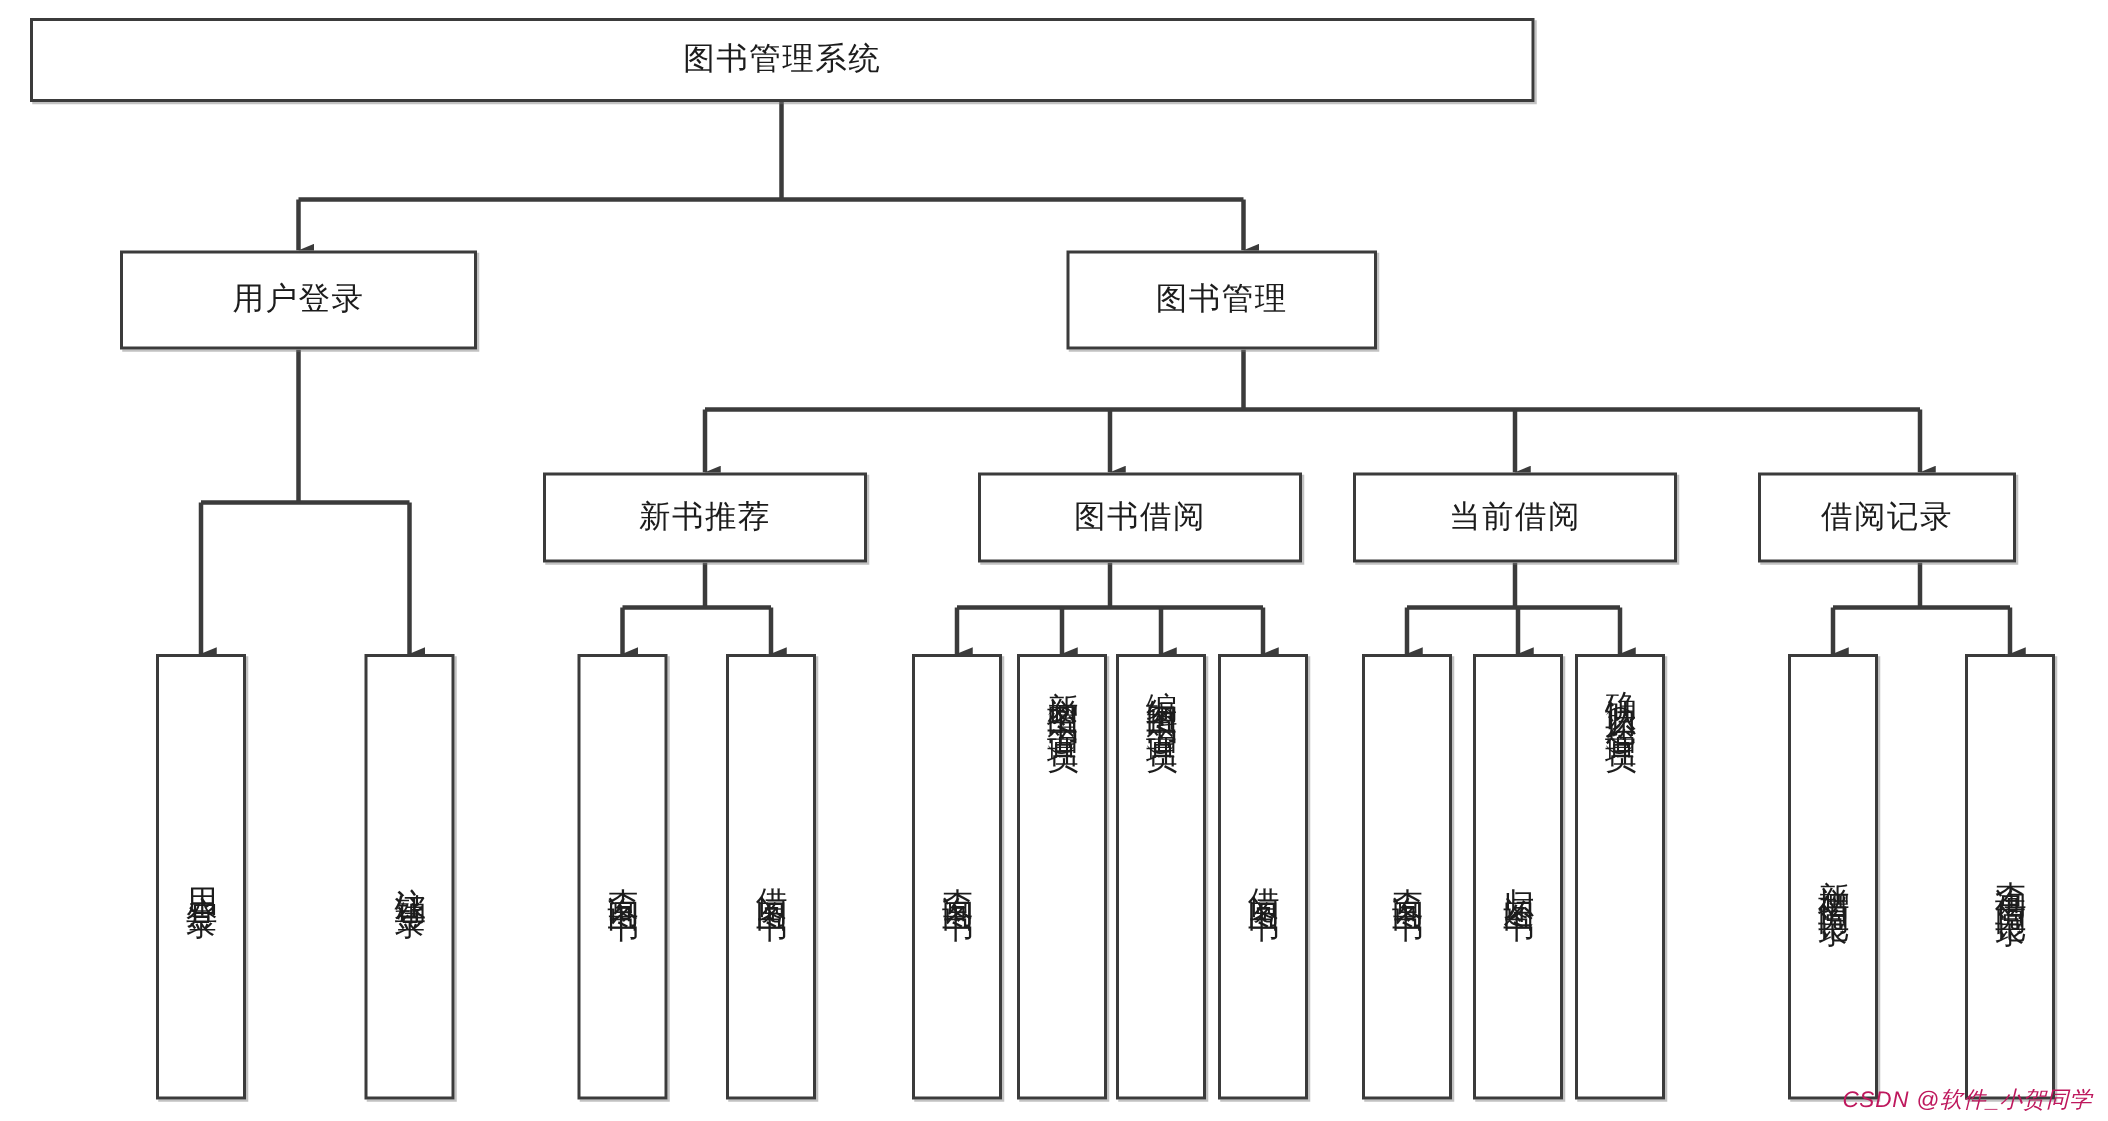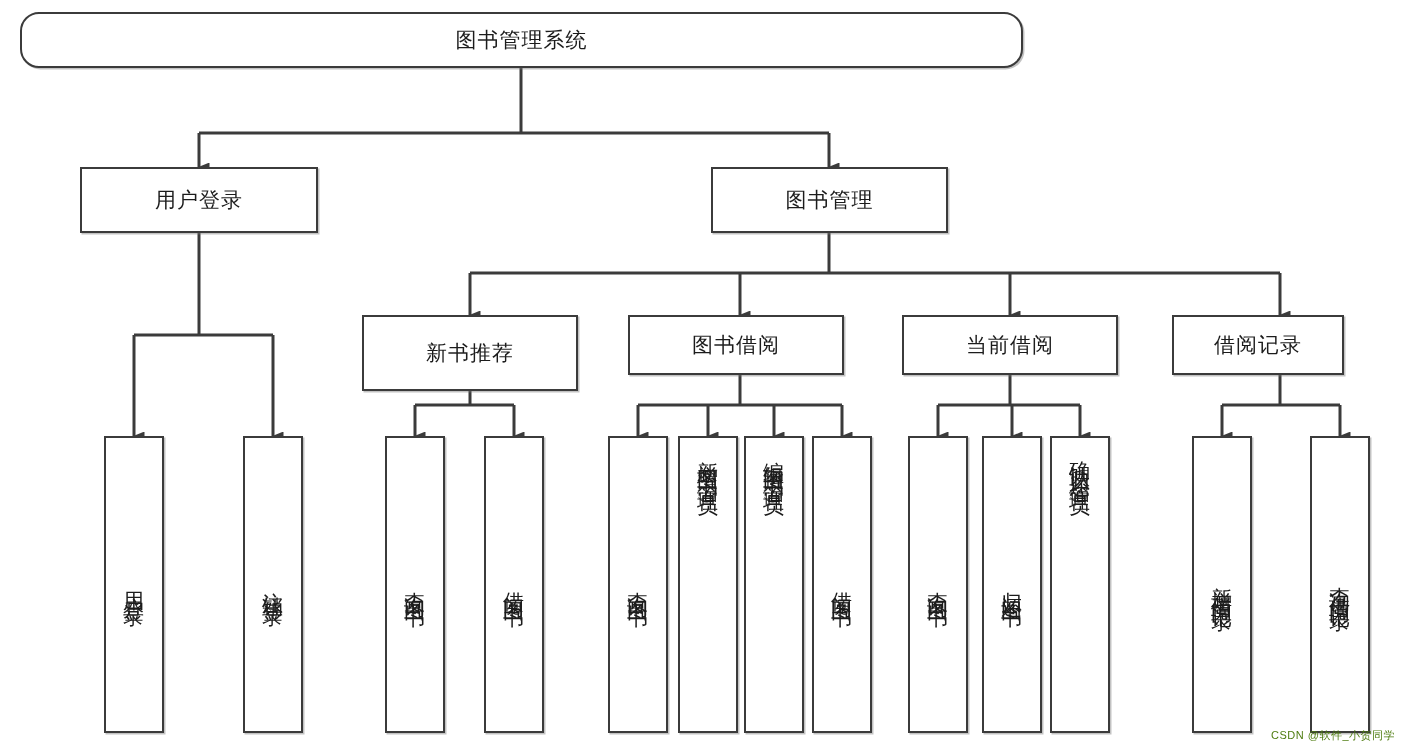--- a/index.html
+++ b/index.html
@@ -41,25 +41,26 @@
     font-size:21px;
     white-space:nowrap;
     line-height:1;
   }
   .leaf-box.leaf-center{align-items:center;}
   .leaf-box.leaf-top{align-items:flex-start;padding-top:6px;}
   #watermark{
     position:absolute;
     right:10px;
     bottom:4px;
-    font-size:11px;
-    color:#4d7c0f;
+    font-size:15px;
+    color:#be185d;
     letter-spacing:.5px;
     white-space:nowrap;
     pointer-events:none;
+    font-style:italic;
   }
 </style>
 </head>
 <body>
 
 <div id="diagram-root">
 
   <svg id="tree-svg" viewBox="0 0 1405 747" xmlns="http://www.w3.org/2000/svg">
     <defs>
       <marker id="arrowhead" markerWidth="9" markerHeight="11" refX="4.5" refY="10.5" orient="auto" markerUnits="userSpaceOnUse">
@@ -97,33 +98,33 @@
         <line x1="1012" y1="405" x2="1012" y2="436" marker-end="url(#arrowhead)"></line>
         <line x1="1080" y1="405" x2="1080" y2="436" marker-end="url(#arrowhead)"></line>
         <line x1="1280" y1="375" x2="1280" y2="405"></line>
         <line x1="1222" y1="405" x2="1340" y2="405"></line>
         <line x1="1222" y1="405" x2="1222" y2="436" marker-end="url(#arrowhead)"></line>
         <line x1="1340" y1="405" x2="1340" y2="436" marker-end="url(#arrowhead)"></line>
       </g>
   </svg>
 
   <div id="nodes-layer">
-      <div class="node-box" style="left: 20px; top: 12px; width: 1003px; height: 56px; border-radius: 19px;">
+      <div class="node-box" style="left: 20px; top: 12px; width: 1003px; height: 56px;">
         <span class="node-label">图书管理系统</span>
       </div>
       <div class="node-box" style="left: 80px; top: 167px; width: 238px; height: 66px;">
         <span class="node-label">用户登录</span>
       </div>
-      <div class="node-box" style="left: 711px; top: 167px; width: 237px; height: 66px;">
+      <div class="node-box" style="left: 711px; top: 167px; width: 207px; height: 66px;">
         <span class="node-label">图书管理</span>
       </div>
-      <div class="node-box" style="left: 362px; top: 315px; width: 216px; height: 76px;">
+      <div class="node-box" style="left: 362px; top: 315px; width: 216px; height: 60px;">
         <span class="node-label">新书推荐</span>
       </div>
-      <div class="node-box" style="left: 628px; top: 315px; width: 216px; height: 60px; align-items: center;">
+      <div class="node-box" style="left: 652px; top: 315px; width: 216px; height: 60px; align-items: center;">
         <span class="node-label">图书借阅</span>
       </div>
       <div class="node-box" style="left: 902px; top: 315px; width: 216px; height: 60px; align-items: center;">
         <span class="node-label">当前借阅</span>
       </div>
       <div class="node-box" style="left: 1172px; top: 315px; width: 172px; height: 60px;">
         <span class="node-label">借阅记录</span>
       </div>
       <div class="node-box leaf-box leaf-center" style="left: 104px; top: 436px; width: 60px; height: 297px;">
         <span class="node-label">用户登录</span>

